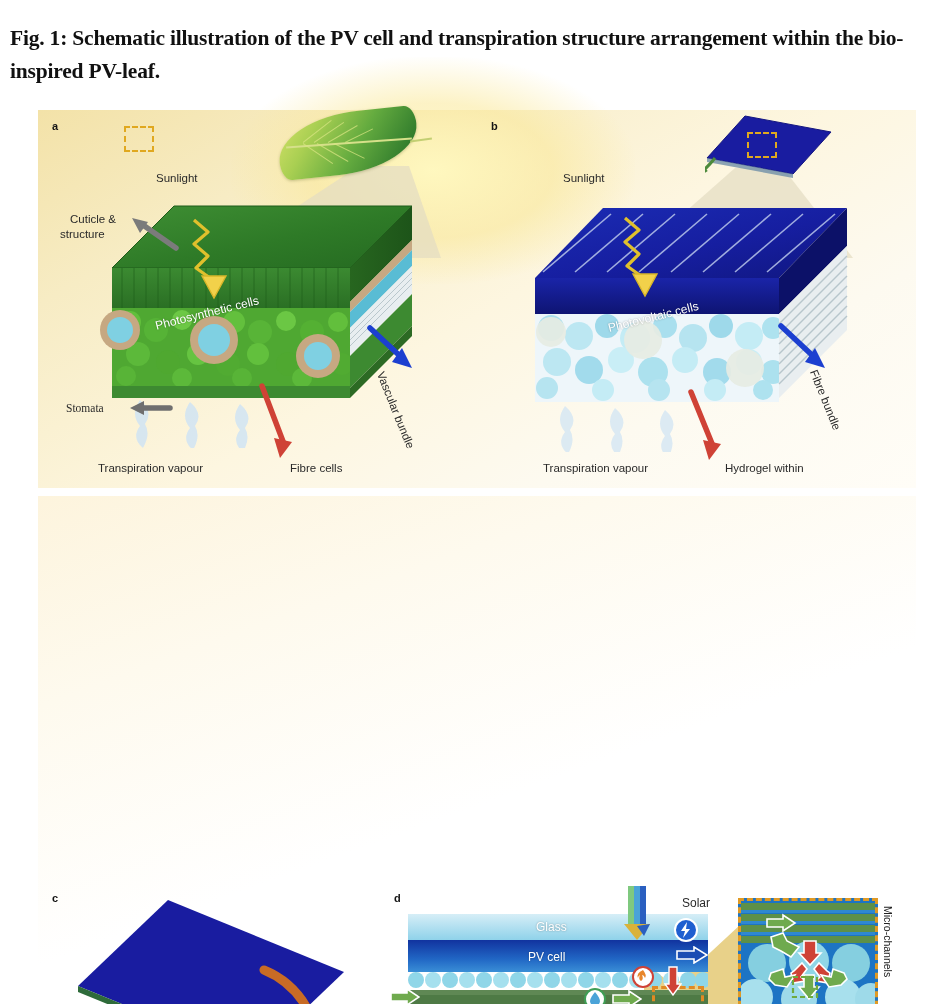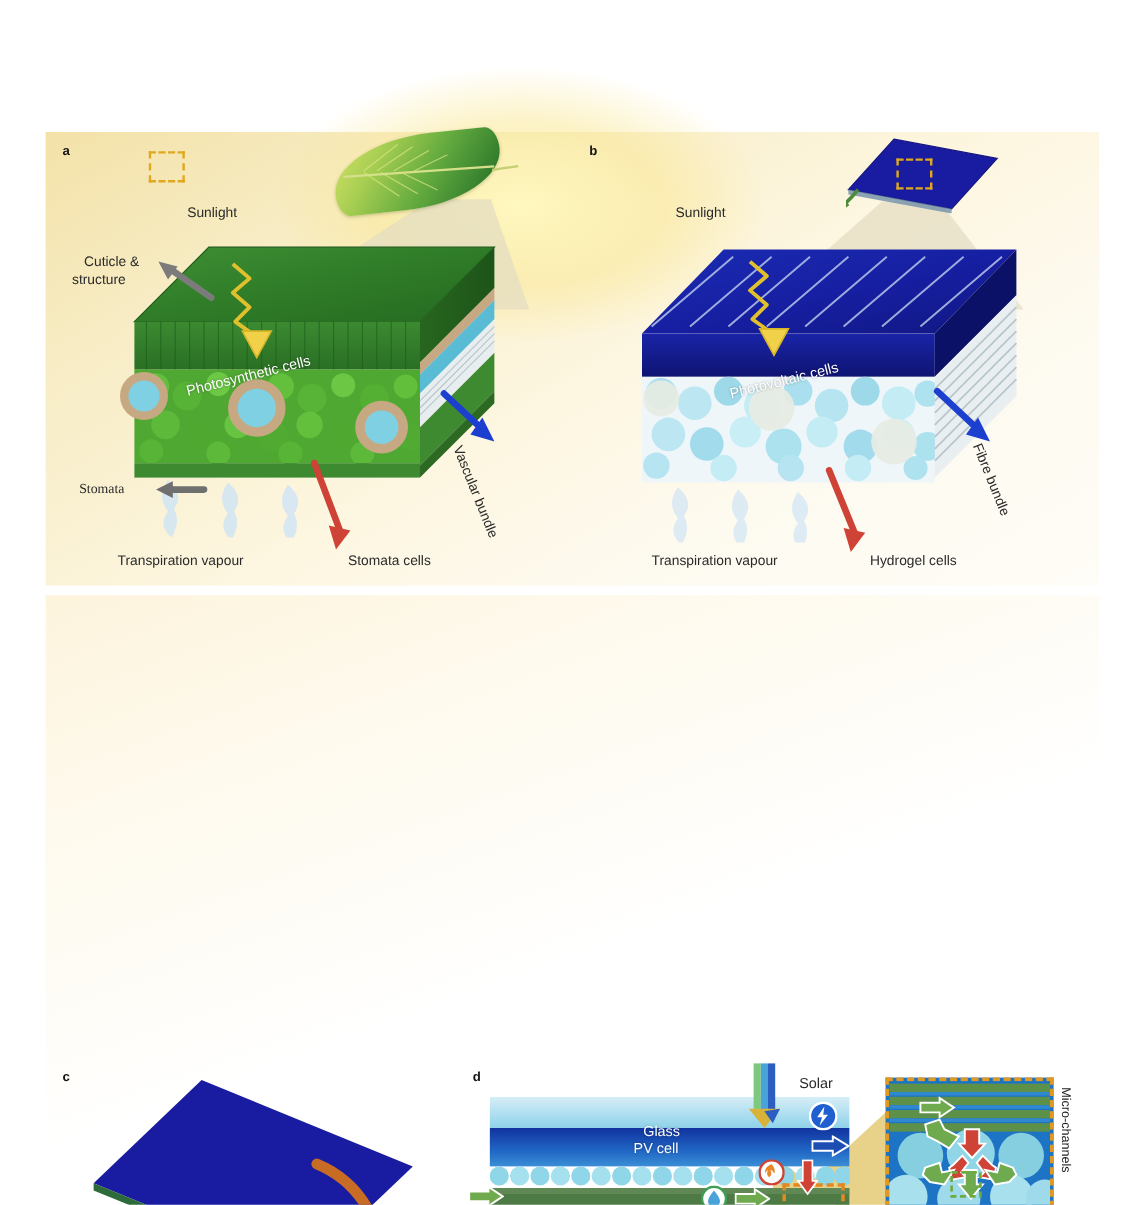--- a/index.html
+++ b/index.html
@@ -75,20 +75,21 @@
   .inset{position:absolute;z-index:46;box-sizing:border-box;}
   .insetMC{left:352px;top:16px;width:140px;height:118px;border:3px dashed #e09a24;background:#1d74c4;}
   .insetTitle{position:absolute;font-size:10.5px;color:#222;white-space:nowrap;
               writing-mode:vertical-rl;z-index:48;}
 </style>
 </head>
 <body>
 
 <div class="figure-root">
 
+  <div class="caption">Fig. 1: Schematic illustration of the PV cell and transpiration structure arrangement within the bio-inspired PV-leaf.</div>
 
   <div class="panels">
 
     <div class="row-top">
 
       <div class="half a">
         <div class="plabel" style="left:14px;top:10px;">a</div>
 
         <div class="leafA">
           <div class="blade"></div>
@@ -239,21 +240,21 @@
         </div>
 
         <div class="lbl" style="left:60px;top:352px;">Transpiration vapour</div>
 
         <div class="arw" style="left:218px;top:272px;">
           <svg width="44" height="78" viewBox="0 0 44 78">
             <line x1="6" y1="4" x2="28" y2="62" stroke="#cf4236" stroke-width="5.5" stroke-linecap="round"></line>
             <polygon points="24,76 18,56 36,60" fill="#cf4236"></polygon>
           </svg>
         </div>
-        <div class="lbl" style="left:252px;top:352px;">Stomata cells</div>
+        <div class="lbl" style="left:252px;top:352px;">Fibre cells</div>
 
         <div class="arw" style="left:328px;top:214px;">
           <svg width="52" height="52" viewBox="0 0 52 52">
             <line x1="4" y1="4" x2="34" y2="32" stroke="#1c3fd0" stroke-width="5.5" stroke-linecap="round"></line>
             <polygon points="46,44 26,38 36,24" fill="#1c3fd0"></polygon>
           </svg>
         </div>
         <div class="lbl" style="left:348px;top:260px;transform:rotate(68deg);transform-origin:left top;">Vascular bundle</div>
       </div>
 
@@ -367,21 +368,21 @@
         <div class="lbl w" style="left:130px;top:200px;transform:rotate(-14deg);font-size:12px;">Photovoltaic cells</div>
 
         <div class="lbl" style="left:66px;top:352px;">Transpiration vapour</div>
 
         <div class="arw" style="left:208px;top:278px;">
           <svg width="44" height="74" viewBox="0 0 44 74">
             <line x1="6" y1="4" x2="28" y2="58" stroke="#cf4236" stroke-width="5.5" stroke-linecap="round"></line>
             <polygon points="24,72 18,52 36,56" fill="#cf4236"></polygon>
           </svg>
         </div>
-        <div class="lbl" style="left:248px;top:352px;">Hydrogel cells</div>
+        <div class="lbl" style="left:248px;top:352px;">Hydrogel within</div>
 
         <div class="arw" style="left:300px;top:212px;">
           <svg width="56" height="56" viewBox="0 0 56 56">
             <line x1="4" y1="4" x2="36" y2="34" stroke="#1c3fd0" stroke-width="5.5" stroke-linecap="round"></line>
             <polygon points="48,46 28,40 38,26" fill="#1c3fd0"></polygon>
           </svg>
         </div>
         <div class="lbl" style="left:342px;top:258px;transform:rotate(68deg);transform-origin:left top;">Fibre bundle</div>
       </div>
     </div>
@@ -552,31 +553,31 @@
                 <rect x="100" y="126" width="22" height="4"></rect>
               <rect x="132" y="126" width="22" height="4"></rect>
                 <rect x="164" y="126" width="22" height="4"></rect>
               <rect x="196" y="126" width="22" height="4"></rect>
                 <rect x="228" y="126" width="22" height="4"></rect>
               <rect x="260" y="126" width="22" height="4"></rect>
             </g>
           </svg>
         </div>
 
-        <div class="lbl w" style="left:150px;top:54px;font-size:12px;">Glass</div>
+        <div class="lbl w" style="left:150px;top:38px;font-size:12px;">Glass</div>
         <div class="lbl w" style="left:142px;top:68px;font-size:12px;">PV cell</div>
 
         <svg style="position:absolute;left:236px;top:4px;z-index:30;" width="36" height="54" viewBox="0 0 36 54">
           <rect x="6" y="0" width="6" height="40" fill="#7fc97f"></rect>
           <rect x="12" y="0" width="6" height="40" fill="#4aa3d8"></rect>
           <rect x="18" y="0" width="6" height="40" fill="#2a5fc0"></rect>
           <polygon points="2,38 28,38 15,54" fill="#d9b23a"></polygon>
           <polygon points="15,40 28,38 22,50" fill="#2a5fc0"></polygon>
         </svg>
-        <div class="lbl" style="left:280px;top:14px;font-size:12px;">Solar</div>
+        <div class="lbl" style="left:296px;top:14px;font-size:12px;">Solar</div>
 
         <svg style="position:absolute;left:288px;top:36px;z-index:34;" width="24" height="24" viewBox="0 0 24 24">
           <circle cx="12" cy="12" r="11" fill="#1f5fd0" stroke="#ffffff" stroke-width="2"></circle>
           <polygon points="13,4 7,13 11,13 9,20 16,11 12,11" fill="#ffffff"></polygon>
         </svg>
         <svg style="position:absolute;left:290px;top:64px;z-index:34;" width="32" height="18" viewBox="0 0 32 18">
           <polygon points="1,5 18,5 18,1 31,9 18,17 18,13 1,13" fill="#1b4db3" stroke="#ffffff" stroke-width="1.6"></polygon>
         </svg>
 
         <svg style="position:absolute;left:246px;top:84px;z-index:34;" width="22" height="22" viewBox="0 0 22 22">

